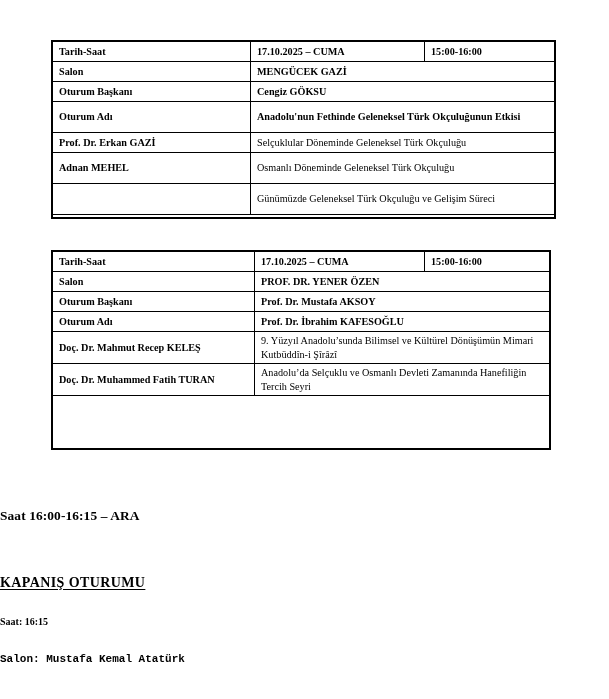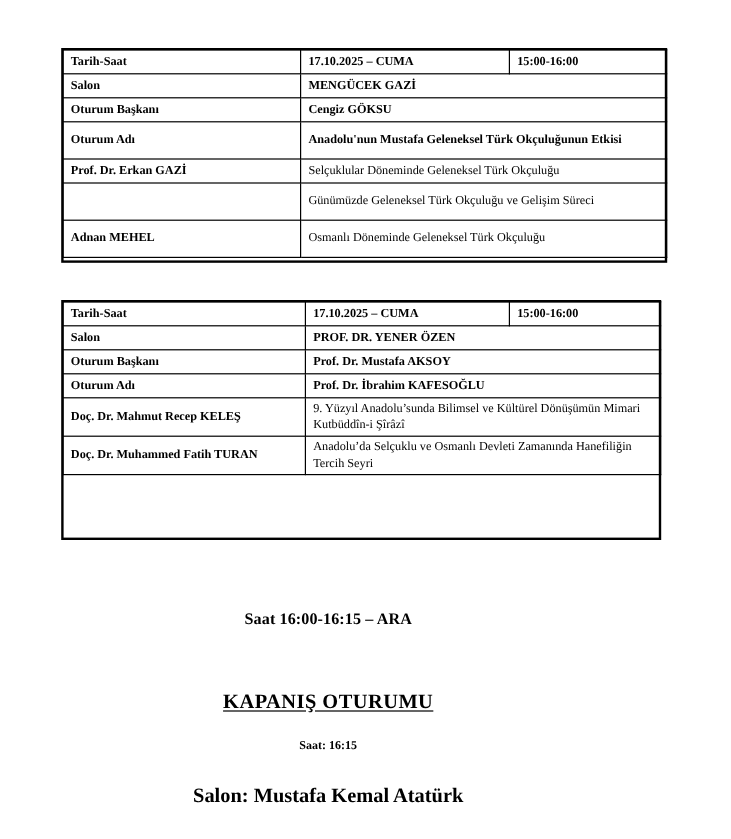--- a/index.html
+++ b/index.html
@@ -85,42 +85,43 @@
   }
 
   .row-tall td { height: 26px; }
   .row-short td { height: 15px; margin-top: 45px; }
 
   
   .closing {
     position: absolute;
     left: 0;
     width: 547px;
-    text-align: center;
+    text-align: left;
     font-weight: bold;
   }
   #break-line {
     top: 508px;
     font-size: 13.4px;
     letter-spacing: 0.1px;
   }
   #closing-title {
     top: 575px;
-    font-size: 17px;
+    font-size: 14px;
     text-decoration: underline;
     text-underline-offset: 2px;
     letter-spacing: 0.4px;
   }
   #closing-time {
     top: 616px;
     font-size: 10px;
   }
   #closing-hall {
     top: 653px;
-    font-size: 17px;
+    font-size: 11px;
+    font-family: Liberation Mono, monospace;
   }
 </style>
 </head>
 <body>
 
 <div class="page">
 
   <table class="session-table" id="table-1">
     <colgroup>
       <col style="width:198px">
@@ -136,33 +137,33 @@
       <tr class="row-short">
         <td class="c-label">Salon</td>
         <td class="c-value-bold" colspan="2">MENGÜCEK GAZİ</td>
       </tr>
       <tr class="row-short">
         <td class="c-label">Oturum Başkanı</td>
         <td class="c-value-bold" colspan="2">Cengiz GÖKSU</td>
       </tr>
       <tr class="row-tall">
         <td class="c-label">Oturum Adı</td>
-        <td class="c-value-bold" colspan="2">Anadolu'nun Mustafa Geleneksel Türk Okçuluğunun Etkisi</td>
+        <td class="c-value-bold" colspan="2">Anadolu'nun Fethinde Geleneksel Türk Okçuluğunun Etkisi</td>
       </tr>
       <tr class="row-short">
         <td class="c-label">Prof. Dr. Erkan GAZİ</td>
         <td class="c-value" colspan="2">Selçuklular Döneminde Geleneksel Türk Okçuluğu</td>
       </tr>
       <tr class="row-tall">
+        <td class="c-label">Adnan MEHEL</td>
+        <td class="c-value" colspan="2">Osmanlı Döneminde Geleneksel Türk Okçuluğu</td>
+      </tr>
+      <tr class="row-tall">
         <td class="c-label"></td>
         <td class="c-value" colspan="2">Günümüzde Geleneksel Türk Okçuluğu ve Gelişim Süreci</td>
-      </tr>
-      <tr class="row-tall">
-        <td class="c-label">Adnan MEHEL</td>
-        <td class="c-value" colspan="2">Osmanlı Döneminde Geleneksel Türk Okçuluğu</td>
       </tr>
     </tbody>
   </table>
   <div class="table-frame" id="frame-1"></div>
 
   <table class="session-table" id="table-2">
     <colgroup>
       <col style="width:202px">
       <col style="width:170px">
       <col style="width:126px">

